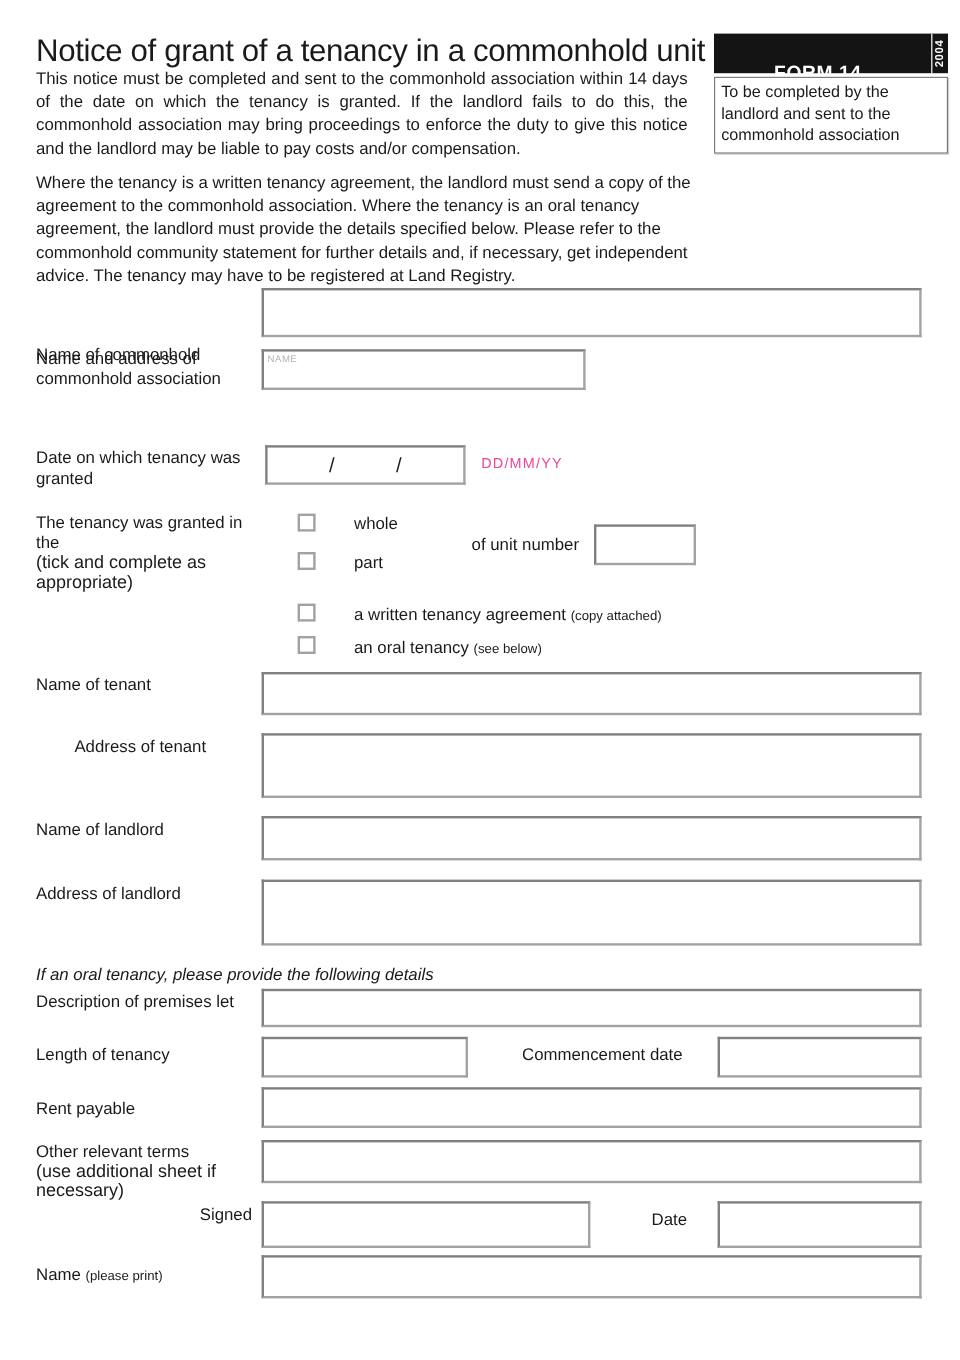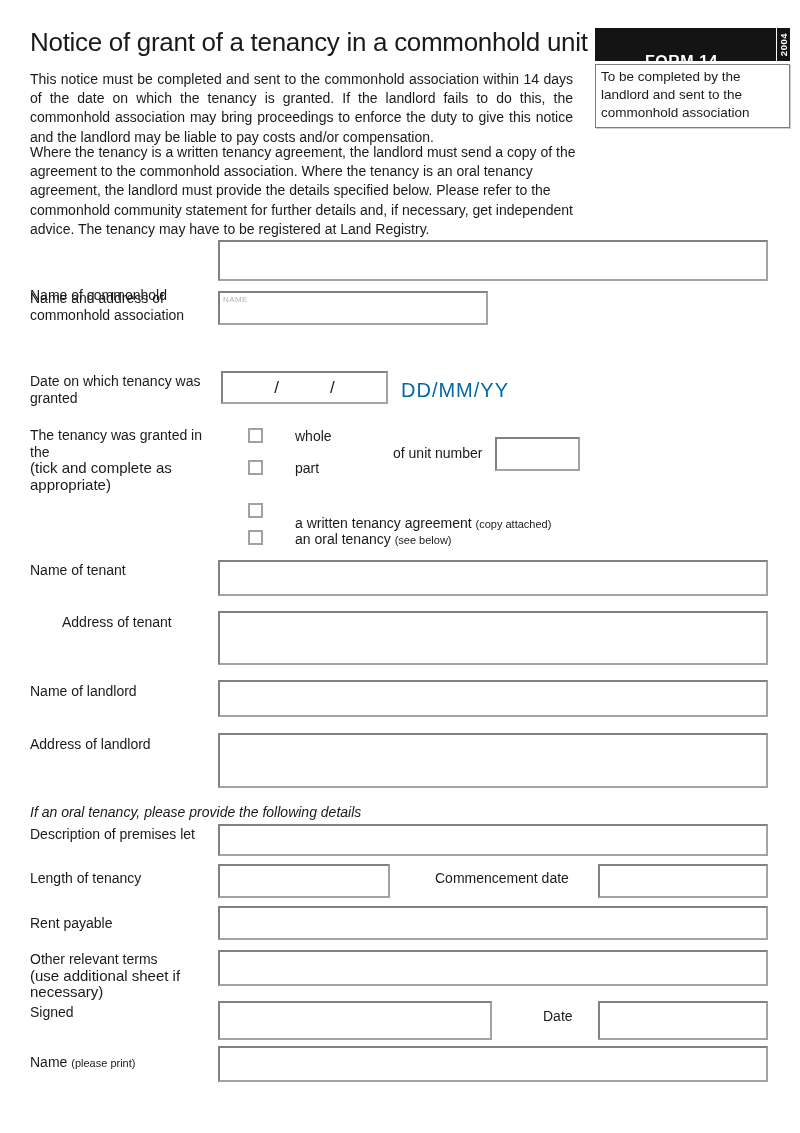--- a/index.html
+++ b/index.html
@@ -45,39 +45,39 @@
   .sidenote {
     position:absolute; left:595px; top:64px; width:195px; box-sizing:border-box;
     border:1px solid #7e7e7e; box-shadow:1px 1px 0 #cfcfcf;
     padding:3px 6px 5px 5px; font-size:13.5px; line-height:18px; background:#fff;
   }
   .para { font-size:14px; line-height:19.2px; }
   .justify { text-align:justify; }
 
   .datebox { display:flex; align-items:center; justify-content:space-evenly; }
   .slash { font-size:17px; color:#222; }
-  .format-hint { font-size:20px; color:#0369a1; letter-spacing:1px; }
+  .format-hint { font-size:12px; color:#ec4899; letter-spacing:1px; }
 </style>
 </head>
 <body>
 
 <div class="page">
 
   <div class="abs title" style="left:30px; top:27px;">Notice of grant of a tenancy in a commonhold unit</div>
 
   <div class="formbar">
     <div class="formnum">FORM 14</div>
     <div class="yearstrip">
       <span class="year">2004</span>
     </div>
   </div>
 
   <div class="sidenote">To be completed by the landlord and sent to the commonhold association</div>
 
-  <div class="abs para justify" style="left:30px; top:70px; width:543px;">This notice must be completed and sent to the commonhold association within 14 days of the date on which the tenancy is granted. If the landlord fails to do this, the commonhold association may bring proceedings to enforce the duty to give this notice and the landlord may be liable to pay costs and/or compensation.</div>
+  <div class="abs para justify" style="left:30px; top:56px; width:543px;">This notice must be completed and sent to the commonhold association within 14 days of the date on which the tenancy is granted. If the landlord fails to do this, the commonhold association may bring proceedings to enforce the duty to give this notice and the landlord may be liable to pay costs and/or compensation.</div>
   <div class="abs para" style="left:30px; top:143px; width:552px;">Where the tenancy is a written tenancy agreement, the landlord must send a copy of the agreement to the commonhold association. Where the tenancy is an oral tenancy agreement, the landlord must provide the details specified below. Please refer to the commonhold community statement for further details and, if necessary, get independent advice. The tenancy may have to be registered at Land Registry.</div>
 
   <div class="abs label" style="left:30px; top:239px; width:180px;margin-top:48px;">Name of commonhold</div>
   <div class="ibox" style="left:218px; top:240px; width:550px; height:41px;">
     <span class="val"></span>
   </div>
 
   <div class="abs label" style="left:30px; top:290px; width:185px;">Name and address of commonhold association</div>
   <div class="ibox" style="left:218px; top:291px; width:270px; height:34px;">
     <span class="ph">NAME</span>
@@ -98,21 +98,21 @@
   <div class="checkbox" style="left:248px; top:428px;"></div>
   <div class="abs label" style="left:295px; top:428px;">whole</div>
   <div class="checkbox" style="left:248px; top:460px;"></div>
   <div class="abs label" style="left:295px; top:460px;">part</div>
   <div class="abs label" style="left:393px; top:445px;">of unit number</div>
   <div class="ibox" style="left:495px; top:437px; width:85px; height:34px;">
     <span class="val"></span>
   </div>
 
   <div class="checkbox" style="left:248px; top:503px;"></div>
-  <div class="abs label" style="left:295px; top:504px;margin-top:11px;">
+  <div class="abs label" style="left:295px; top:504px;">
     <span>a written tenancy agreement</span>
     <span class="inline-note">(copy attached)</span>
   </div>
   <div class="checkbox" style="left:248px; top:530px;"></div>
   <div class="abs label" style="left:295px; top:531px;">
     <span>an oral tenancy</span>
     <span class="inline-note">(see below)</span>
   </div>
 
   <div class="abs label" style="left:30px; top:562px; width:180px;">Name of tenant</div>
@@ -157,21 +157,21 @@
   </div>
 
   <div class="abs label" style="left:30px; top:951px; width:185px;">
     <span>Other relevant terms</span><br>
     <span class="small-note">(use additional sheet if necessary)</span>
   </div>
   <div class="ibox" style="left:218px; top:950px; width:550px; height:36px;">
     <span class="val"></span>
   </div>
 
-  <div class="abs label" style="left:30px; top:1004px; width:180px;">Signed</div>
+  <div class="abs label" style="left:30px; top:1004px; width:180px;text-align:right;">Signed</div>
   <div class="ibox" style="left:218px; top:1001px; width:274px; height:39px;">
     <span class="val"></span>
   </div>
   <div class="abs label" style="left:543px; top:1008px;">Date</div>
   <div class="ibox" style="left:598px; top:1001px; width:170px; height:39px;">
     <span class="val"></span>
   </div>
 
   <div class="abs label" style="left:30px; top:1054px; width:185px;">
     <span>Name</span>

